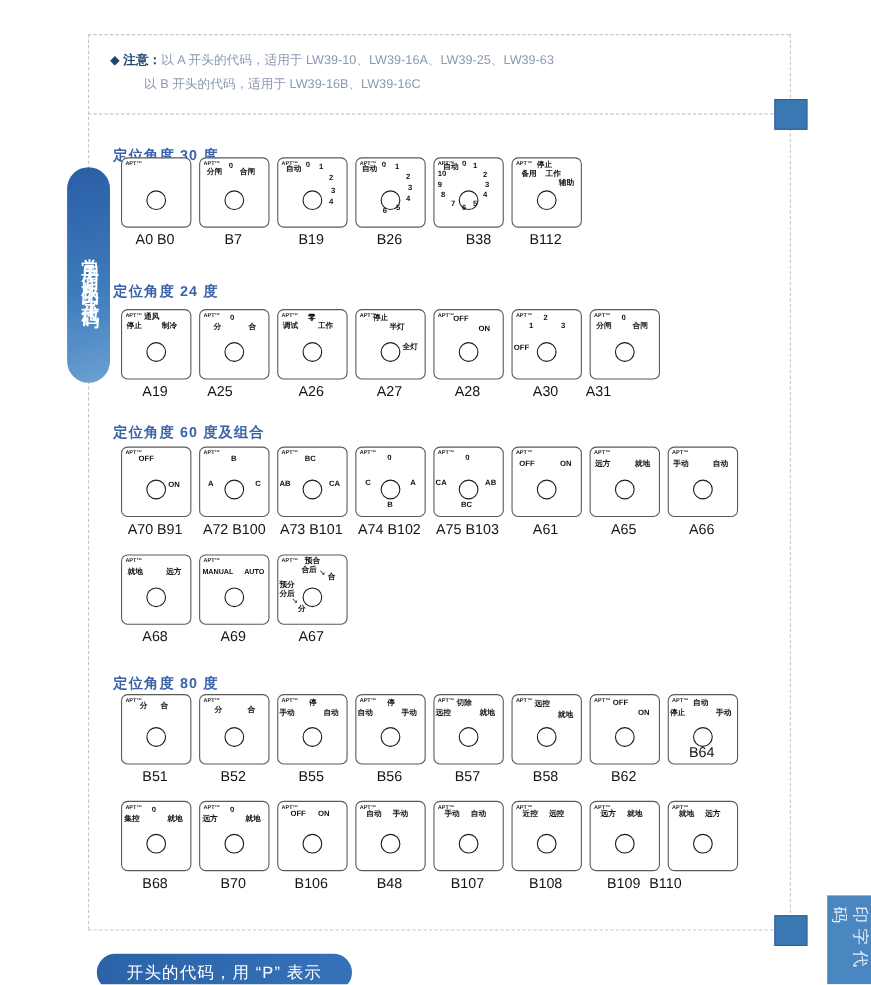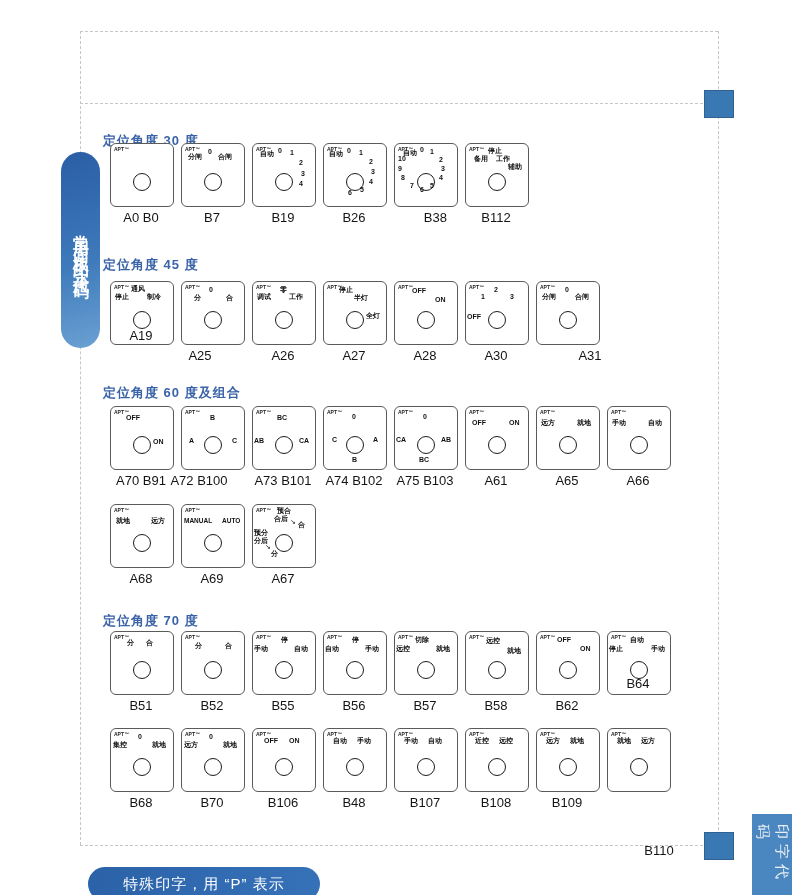--- a/index.html
+++ b/index.html
@@ -40,20 +40,22 @@
   <div class="dash-v" style="left:80px;top:31px;height:814px;"></div>
   <div class="dash-v" style="left:718px;top:31px;height:814px;"></div>
   <div class="dash-h" style="left:80px;top:31px;width:638px;"></div>
   <div class="dash-h" style="left:80px;top:103px;width:638px;"></div>
   <div class="dash-h" style="left:80px;top:845px;width:638px;"></div>
 
   <div class="corner-sq" style="left:704px;top:90px;"></div>
   <div class="corner-sq" style="left:704px;top:832px;"></div>
 
   <div class="notice">
+    <div><span class="b">◆ 注意：</span><span>以 A 开头的代码，适用于 LW39-10、LW39-16A、LW39-25、LW39-63</span></div>
+    <div class="l2"><span>以 B 开头的代码，适用于 LW39-16B、LW39-16C</span></div>
   </div>
 
   <div class="left-tab">
     <span>常用面板印字代码</span>
   </div>
 
   <div id="sections">
       <div class="section-title" style="top: 132px;">定位角度 30 度</div>
       <div class="panel" style="left: 110px; top: 143px;">
         <div class="logo">APT™</div>
@@ -101,39 +103,39 @@
         <div class="mark" style="left: 44px; top: 12px;">2</div>
         <div class="mark" style="left: 46px; top: 21px;">3</div>
         <div class="mark" style="left: 44px; top: 30px;">4</div>
         <div class="mark" style="left: 35px; top: 38px;">5</div>
         <div class="mark" style="left: 25px; top: 42px;">6</div>
         <div class="mark" style="left: 15px; top: 38px;">7</div>
         <div class="mark" style="left: 6px; top: 30px;">8</div>
         <div class="mark" style="left: 3px; top: 21px;">9</div>
         <div class="mark" style="left: 3px; top: 11px;">10</div>
       </div>
-      <div class="panel-code" style="left: 385px; top: 210px; text-align: right;">B38</div>
+      <div class="panel-code" style="left: 404px; top: 210px;">B38</div>
       <div class="panel" style="left: 465px; top: 143px;">
         <div class="logo">APT™</div>
         <div class="circle"></div>
         <div class="mark" style="left: 22px; top: 3px;">停止</div>
         <div class="mark" style="left: 8px; top: 11px;">备用</div>
         <div class="mark" style="left: 30px; top: 11px;">工作</div>
         <div class="mark" style="left: 42px; top: 19px;">辅助</div>
       </div>
       <div class="panel-code" style="left: 465px; top: 210px;">B112</div>
-      <div class="section-title" style="top: 256px;">定位角度 45 度</div>
+      <div class="section-title" style="top: 256px;">定位角度 24 度</div>
       <div class="panel" style="left: 110px; top: 281px;">
         <div class="logo">APT™</div>
         <div class="circle"></div>
         <div class="mark" style="left: 20px; top: 3px;">通风</div>
         <div class="mark" style="left: 4px; top: 11px;">停止</div>
         <div class="mark" style="left: 36px; top: 11px;">制冷</div>
       </div>
-      <div class="panel-code" style="left: 110px; top: 328px;">A19</div>
+      <div class="panel-code" style="left: 110px; top: 348px;">A19</div>
       <div class="panel" style="left: 181px; top: 281px;">
         <div class="logo">APT™</div>
         <div class="circle"></div>
         <div class="mark" style="left: 27px; top: 4px;">0</div>
         <div class="mark" style="left: 12px; top: 12px;">分</div>
         <div class="mark" style="left: 44px; top: 12px;">合</div>
       </div>
       <div class="panel-code" style="left: 169px; top: 348px;">A25</div>
       <div class="panel" style="left: 252px; top: 281px;">
         <div class="logo">APT™</div>
@@ -167,37 +169,37 @@
         <div class="mark" style="left: 1px; top: 31px;">OFF</div>
       </div>
       <div class="panel-code" style="left: 465px; top: 348px;">A30</div>
       <div class="panel" style="left: 536px; top: 281px;">
         <div class="logo">APT™</div>
         <div class="circle"></div>
         <div class="mark" style="left: 28px; top: 4px;">0</div>
         <div class="mark" style="left: 5px; top: 11px;">分闸</div>
         <div class="mark" style="left: 38px; top: 11px;">合闸</div>
       </div>
-      <div class="panel-code" style="left: 559px; top: 348px;">A31</div>
+      <div class="panel-code" style="left: 513px; top: 348px;">A31</div>
       <div class="section-title" style="top: 384px;">定位角度 60 度及组合</div>
       <div class="panel" style="left: 110px; top: 406px;">
         <div class="logo">APT™</div>
         <div class="circle"></div>
         <div class="mark" style="left: 15px; top: 7px;">OFF</div>
         <div class="mark" style="left: 42px; top: 31px;">ON</div>
       </div>
       <div class="panel-code" style="left: 110px; top: 473px;">A70 B91</div>
       <div class="panel" style="left: 181px; top: 406px;">
         <div class="logo">APT™</div>
         <div class="circle"></div>
         <div class="mark" style="left: 28px; top: 7px;">B</div>
         <div class="mark" style="left: 7px; top: 30px;">A</div>
         <div class="mark" style="left: 50px; top: 30px;">C</div>
       </div>
-      <div class="panel-code" style="left: 168px; top: 473px;">A72 B100</div>
+      <div class="panel-code" style="left: 182px; top: 473px;">A72 B100</div>
       <div class="panel" style="left: 252px; top: 406px;">
         <div class="logo">APT™</div>
         <div class="circle"></div>
         <div class="mark" style="left: 24px; top: 7px;">BC</div>
         <div class="mark" style="left: 1px; top: 30px;">AB</div>
         <div class="mark" style="left: 46px; top: 30px;">CA</div>
       </div>
       <div class="panel-code" style="left: 252px; top: 473px;">A73 B101</div>
       <div class="panel" style="left: 323px; top: 406px;">
         <div class="logo">APT™</div>
@@ -258,21 +260,21 @@
         <div class="mark" style="left: 24px; top: 2px;">预合</div>
         <div class="mark" style="left: 21px; top: 10px;">合后</div>
         <div class="mark arrow" style="left: 37px; top: 13px;">↘</div>
         <div class="mark" style="left: 45px; top: 16px;">合</div>
         <div class="mark" style="left: 1px; top: 24px;">预分</div>
         <div class="mark" style="left: 1px; top: 32px;">分后</div>
         <div class="mark arrow" style="left: 12px; top: 38px;">↘</div>
         <div class="mark" style="left: 18px; top: 45px;">分</div>
       </div>
       <div class="panel-code" style="left: 252px; top: 571px;">A67</div>
-      <div class="section-title" style="top: 612px;">定位角度 70 度</div>
+      <div class="section-title" style="top: 612px;">定位角度 80 度</div>
       <div class="panel" style="left: 110px; top: 631px;">
         <div class="logo">APT™</div>
         <div class="circle"></div>
         <div class="mark" style="left: 16px; top: 7px;">分</div>
         <div class="mark" style="left: 35px; top: 7px;">合</div>
       </div>
       <div class="panel-code" style="left: 110px; top: 698px;">B51</div>
       <div class="panel" style="left: 181px; top: 631px;">
         <div class="logo">APT™</div>
         <div class="circle"></div>
@@ -376,24 +378,24 @@
         <div class="mark" style="left: 9px; top: 8px;">远方</div>
         <div class="mark" style="left: 33px; top: 8px;">就地</div>
       </div>
       <div class="panel-code" style="left: 536px; top: 795px;">B109</div>
       <div class="panel" style="left: 607px; top: 728px;">
         <div class="logo">APT™</div>
         <div class="circle"></div>
         <div class="mark" style="left: 9px; top: 8px;">就地</div>
         <div class="mark" style="left: 33px; top: 8px;">远方</div>
       </div>
-      <div class="panel-code" style="left: 628px; top: 795px; margin-top: 48px;">B110</div>
+      <div class="panel-code" style="left: 574px; top: 795px;">B110</div>
     </div>
 
   <div class="banner">
-    <span>特殊印字，用 “P” 表示</span>
+    <span>开头的代码，用 “P” 表示</span>
   </div>
 
   <div class="right-tab">
     <span>印字代码</span>
   </div>
 
 </div>
 
 </body></html>

